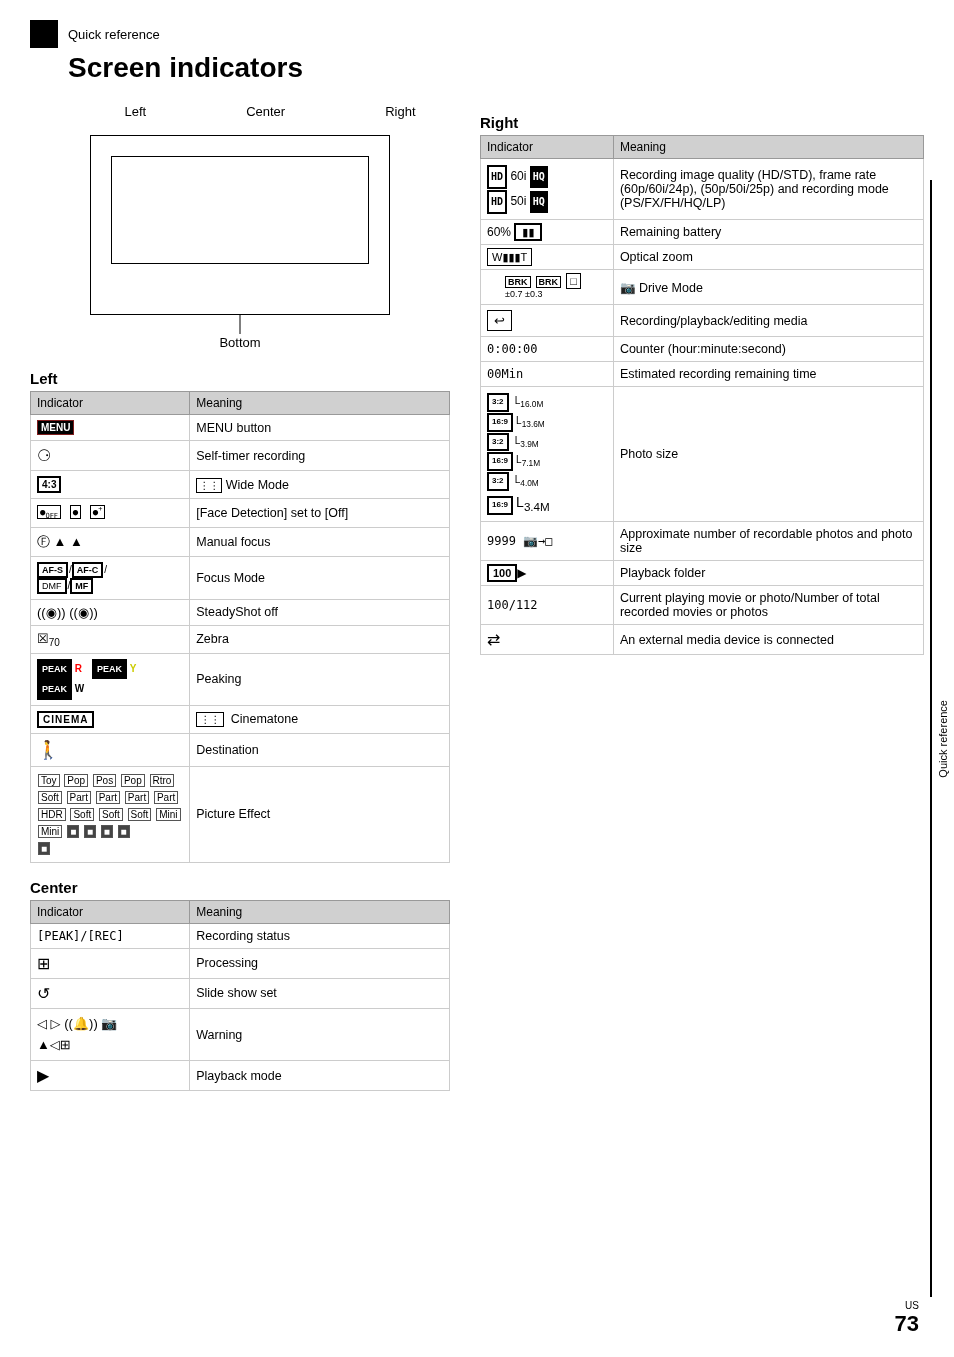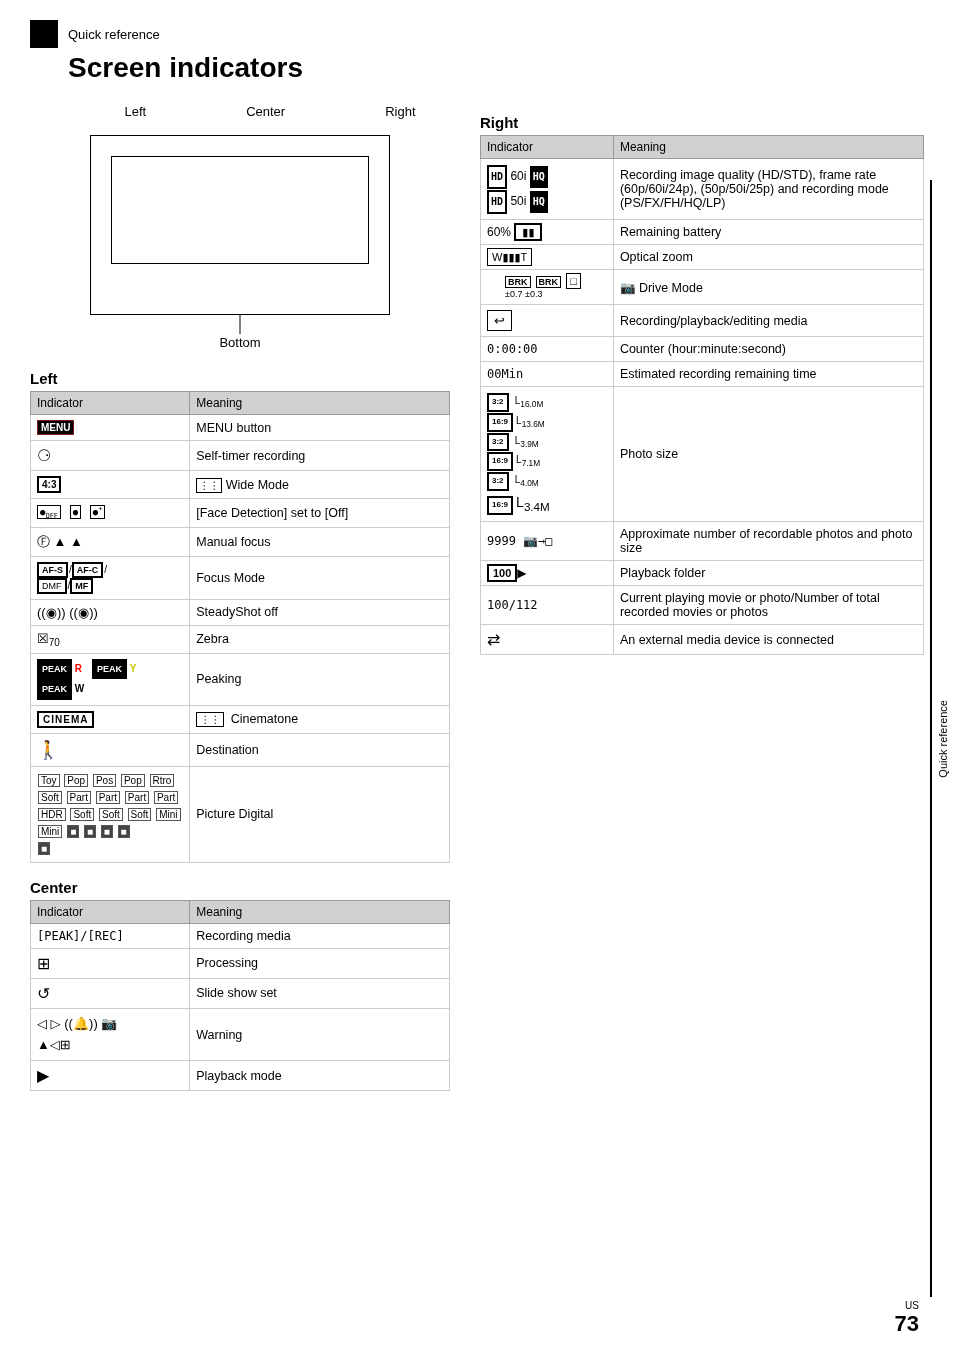--- a/index.html
+++ b/index.html
@@ -311,37 +311,37 @@
               <span style="border:1px solid #555; padding:0 2px; margin:1px;">Soft</span>
               <span style="border:1px solid #555; padding:0 2px; margin:1px;">Soft</span>
               <span style="border:1px solid #555; padding:0 2px; margin:1px;">Mini</span><br>
               <span style="border:1px solid #555; padding:0 2px; margin:1px;">Mini</span>
               <span style="border:1px solid #555; padding:0 2px; margin:1px; background:#444; color:#fff;">■</span>
               <span style="border:1px solid #555; padding:0 2px; margin:1px; background:#444; color:#fff;">■</span>
               <span style="border:1px solid #555; padding:0 2px; margin:1px; background:#444; color:#fff;">■</span>
               <span style="border:1px solid #555; padding:0 2px; margin:1px; background:#444; color:#fff;">■</span><br>
               <span style="border:1px solid #555; padding:0 2px; margin:1px; background:#444; color:#fff;">■</span>
             </td>
-            <td>Picture Digital</td>
+            <td>Picture Effect</td>
           </tr>
         </tbody>
       </table>
 
       <div class="section-title">Center</div>
       <table>
         <thead>
           <tr>
             <th>Indicator</th>
             <th>Meaning</th>
           </tr>
         </thead>
         <tbody>
           <tr>
             <td><span class="mono">[PEAK]/[REC]</span></td>
-            <td>Recording media</td>
+            <td>Recording status</td>
           </tr>
           <tr>
             <td style="font-size:16px;">⊞</td>
             <td>Processing</td>
           </tr>
           <tr>
             <td style="font-size:16px;">↺</td>
             <td>Slide show set</td>
           </tr>
           <tr>

